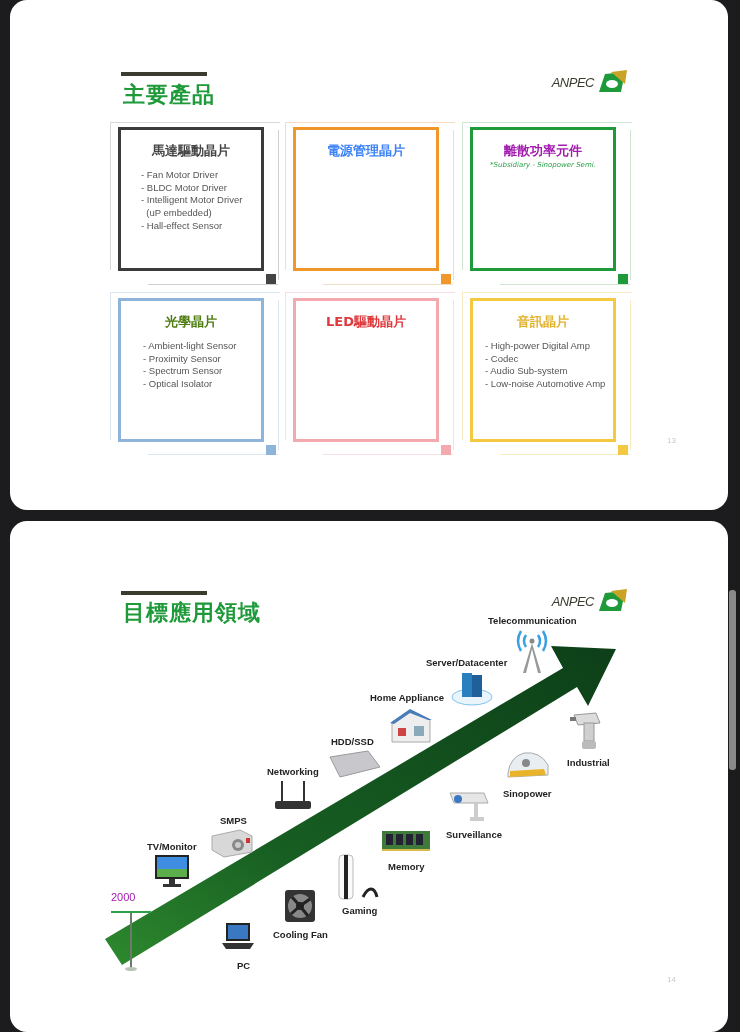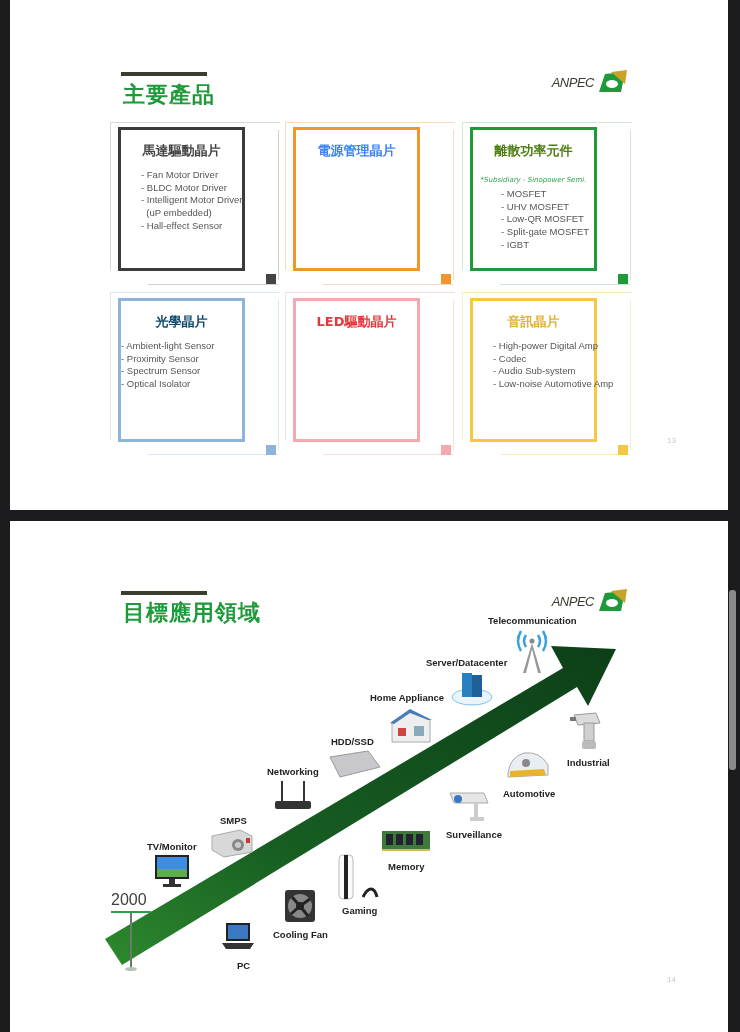--- a/index.html
+++ b/index.html
@@ -1,43 +1,43 @@
 <!DOCTYPE html>
 <html><head>
 <meta charset="utf-8">
 <style>
   * { box-sizing: border-box; margin: 0; padding: 0; }
   html, body { width: 740px; height: 1032px; background: #1c1c1e; overflow: hidden; font-family: "DejaVu Sans", sans-serif; }
   .viewer { position: relative; width: 740px; height: 1032px; background: #1c1c1e; }
-  .slide { position: absolute; left: 10px; width: 718px; background: #ffffff; overflow: hidden; }
+  .slide { position: absolute; left: 10px; width: 718px; background: #ffffff; overflow: hidden; border-radius: 17px; }
   .slide1 { top: 0; height: 510px; }
   .slide2 { top: 521px; height: 511px; }
   .scrollbar { position: absolute; left: 729px; top: 590px; width: 7px; height: 180px; background: #8a8a8a; border-radius: 3px; }
 
   .title-bar { position: absolute; left: 111px; width: 86px; height: 4px; background: #3b3b30; }
   .slide-title { position: absolute; left: 113px; font-size: 22px; font-weight: bold; color: #1f9a3a; letter-spacing: 1px; }
 
   .logo { position: absolute; right: 101px; display: flex; align-items: center; gap: 3px; }
   .logo-text { font-family: Liberation Sans, sans-serif; font-style: italic; font-size: 13px; color: #3b3b30; letter-spacing: -0.5px; }
   .logo-mark { width: 30px; height: 24px; position: relative; }
 
-  .card { position: absolute; width: 127px; height: 144px; border: 3px solid; background: #fff; }
+  .card { position: absolute; width: 146px; height: 144px; border: 3px solid; background: #fff; }
   .card-frame-top { position: absolute; height: 1px; }
   .card-frame-side { position: absolute; width: 1px; }
   .card-square { position: absolute; width: 10px; height: 10px; }
   .card-title { text-align: center; font-weight: bold; font-size: 13px; margin-top: 12px; }
-  .card-sub { text-align: center; font-size: 7px; font-style: italic; margin-top: 16px; }
+  .card-sub { text-align: center; font-size: 7px; font-style: italic; margin-top: 1px; }
   .card-list { list-style: none; font-family: "Liberation Sans", sans-serif; font-size: 9.5px; color: #555; margin-top: 9px; line-height: 12.7px; }
   .card-list li { white-space: pre; }
 
   .page-num { position: absolute; font-size: 8px; color: #c8c8c8; font-family: "Liberation Sans", sans-serif; }
 
   .app-label { position: absolute; font-family: "Liberation Sans", sans-serif; font-size: 9.5px; font-weight: bold; color: #222; white-space: nowrap; }
   .app-icon { position: absolute; }
-  .year-label { position: absolute; left: 101px; top: 370px; font-size: 16px; color: #404040; font-family: "Liberation Sans", sans-serif; }
+  .year-label { position: absolute; left: 101px; top: 370px; font-size: 11px; color: #a21caf; font-family: "Liberation Sans", sans-serif; }
   .year-line { position: absolute; left: 101px; top: 390px; width: 40px; height: 2px; background: #2ea04a; }
   .year-pole { position: absolute; left: 120px; top: 392px; width: 2px; height: 56px; background: #6c7a6c; }
   .year-base { position: absolute; left: 115px; top: 446px; width: 12px; height: 4px; border-radius: 50%; background: #b9c4b9; }
 </style>
 </head>
 <body>
 
 <div class="viewer">
 
   <div class="slide slide1">
@@ -81,41 +81,34 @@
       </div>
       <div class="card-square" style="left:431px;top:274px;background:#f0962a"></div>
     </div>
 
     <div>
       <div class="card-frame-top" style="left:452px;top:122px;width:170px;background:#cfe6d4"></div>
       <div class="card-frame-side" style="left:452px;top:122px;height:148px;background:#cfe6d4"></div>
       <div class="card-frame-side" style="left:620px;top:130px;height:150px;background:#cfe6d4"></div>
       <div class="card-frame-top" style="left:490px;top:284px;width:130px;background:#cfe6d4"></div>
       <div class="card" style="left:460px;top:127px;border-color:#1f9a3a">
-        <div class="card-title" style="color:#4d7c0f">離散功率元件</div>
+        <div class="card-title" style="color:#a21caf">離散功率元件</div>
         <div class="card-sub" style="color:#2ea04a">*Subsidiary - Sinopower Semi.</div>
-        <ul class="card-list" style="padding-left:28px;margin-top:4px">
-          <li>- MOSFET</li>
-          <li>- UHV MOSFET</li>
-          <li>- Low-QR MOSFET</li>
-          <li>- Split-gate MOSFET</li>
-          <li>- IGBT</li>
-        </ul>
       </div>
       <div class="card-square" style="left:608px;top:274px;background:#1f9a3a"></div>
     </div>
 
     <div>
       <div class="card-frame-top" style="left:100px;top:292px;width:170px;background:#dbe6f2"></div>
       <div class="card-frame-side" style="left:100px;top:292px;height:148px;background:#dbe6f2"></div>
       <div class="card-frame-side" style="left:268px;top:300px;height:150px;background:#dbe6f2"></div>
       <div class="card-frame-top" style="left:138px;top:454px;width:130px;background:#dbe6f2"></div>
       <div class="card" style="left:108px;top:298px;border-color:#8fb4d9">
-        <div class="card-title" style="color:#0c4a6e">光學晶片</div>
-        <ul class="card-list" style="">
+        <div class="card-title" style="color:#4d7c0f">光學晶片</div>
+        <ul class="card-list" style="padding-left:22px">
           <li>- Ambient-light Sensor</li>
           <li>- Proximity Sensor</li>
           <li>- Spectrum Sensor</li>
           <li>- Optical Isolator</li>
         </ul>
       </div>
       <div class="card-square" style="left:256px;top:445px;background:#8fb4d9"></div>
     </div>
 
     <div>
@@ -129,21 +122,21 @@
       <div class="card-square" style="left:431px;top:445px;background:#f4a9ae"></div>
     </div>
 
     <div>
       <div class="card-frame-top" style="left:452px;top:292px;width:170px;background:#faecc2"></div>
       <div class="card-frame-side" style="left:452px;top:292px;height:148px;background:#faecc2"></div>
       <div class="card-frame-side" style="left:620px;top:300px;height:150px;background:#faecc2"></div>
       <div class="card-frame-top" style="left:490px;top:454px;width:130px;background:#faecc2"></div>
       <div class="card" style="left:460px;top:298px;border-color:#f5c842">
         <div class="card-title" style="color:#e2b32c">音訊晶片</div>
-        <ul class="card-list" style="padding-left:20px">
+        <ul class="card-list" style="padding-left:12px">
           <li>- High-power Digital Amp</li>
           <li>- Codec</li>
           <li>- Audio Sub-system</li>
           <li>- Low-noise Automotive Amp</li>
         </ul>
       </div>
       <div class="card-square" style="left:608px;top:445px;background:#f5c842"></div>
     </div>
 
     <div class="page-num" style="left:657px;top:436px">13</div>
@@ -270,21 +263,21 @@
       <rect x="26" y="14" width="4" height="14" fill="#ccc"></rect>
       <rect x="22" y="28" width="14" height="4" fill="#ccc"></rect>
     </svg>
     <div class="app-label" style="left:436px;top:308px">Surveillance</div>
 
     <svg class="app-icon" style="left:494px;top:226px" width="48" height="36" viewBox="0 0 48 36">
       <path d="M4,26 Q6,10 20,6 Q36,4 44,18 L44,28 L4,30 Z" fill="#e8eef2" stroke="#aaa"></path>
       <path d="M6,24 L40,22 L42,28 L6,30 Z" fill="#e9b42a"></path>
       <circle cx="22" cy="16" r="4" fill="#888"></circle>
     </svg>
-    <div class="app-label" style="left:493px;top:267px">Automotive</div>
+    <div class="app-label" style="left:493px;top:267px">Sinopower</div>
 
     <svg class="app-icon" style="left:560px;top:188px" width="34" height="42" viewBox="0 0 34 42">
       <polygon points="4,6 26,4 30,14 8,16" fill="#dcdcdc" stroke="#999"></polygon>
       <rect x="0" y="8" width="6" height="4" fill="#777"></rect>
       <rect x="14" y="14" width="10" height="18" fill="#cfcfcf" stroke="#999"></rect>
       <rect x="12" y="32" width="14" height="8" rx="2" fill="#bbb"></rect>
     </svg>
     <div class="app-label" style="left:557px;top:236px">Industrial</div>
 
     <div class="page-num" style="left:657px;top:454px">14</div>

